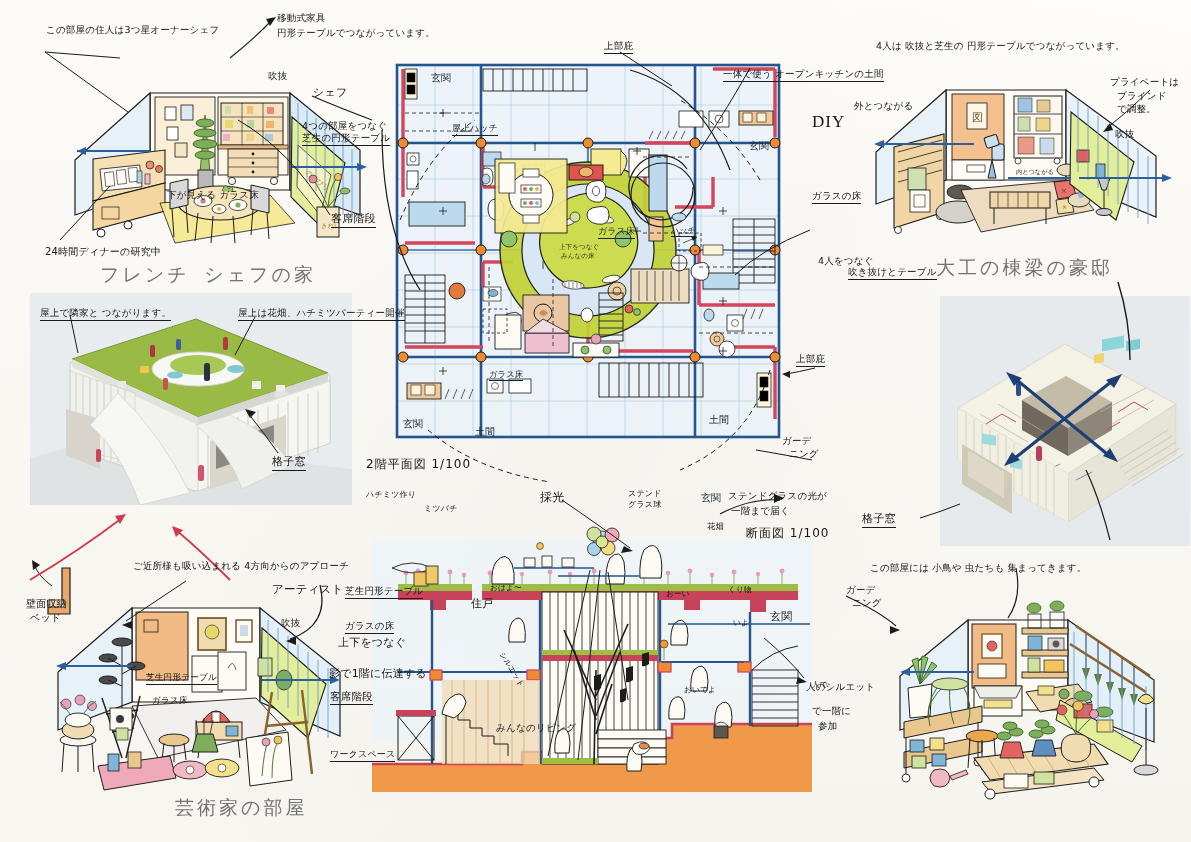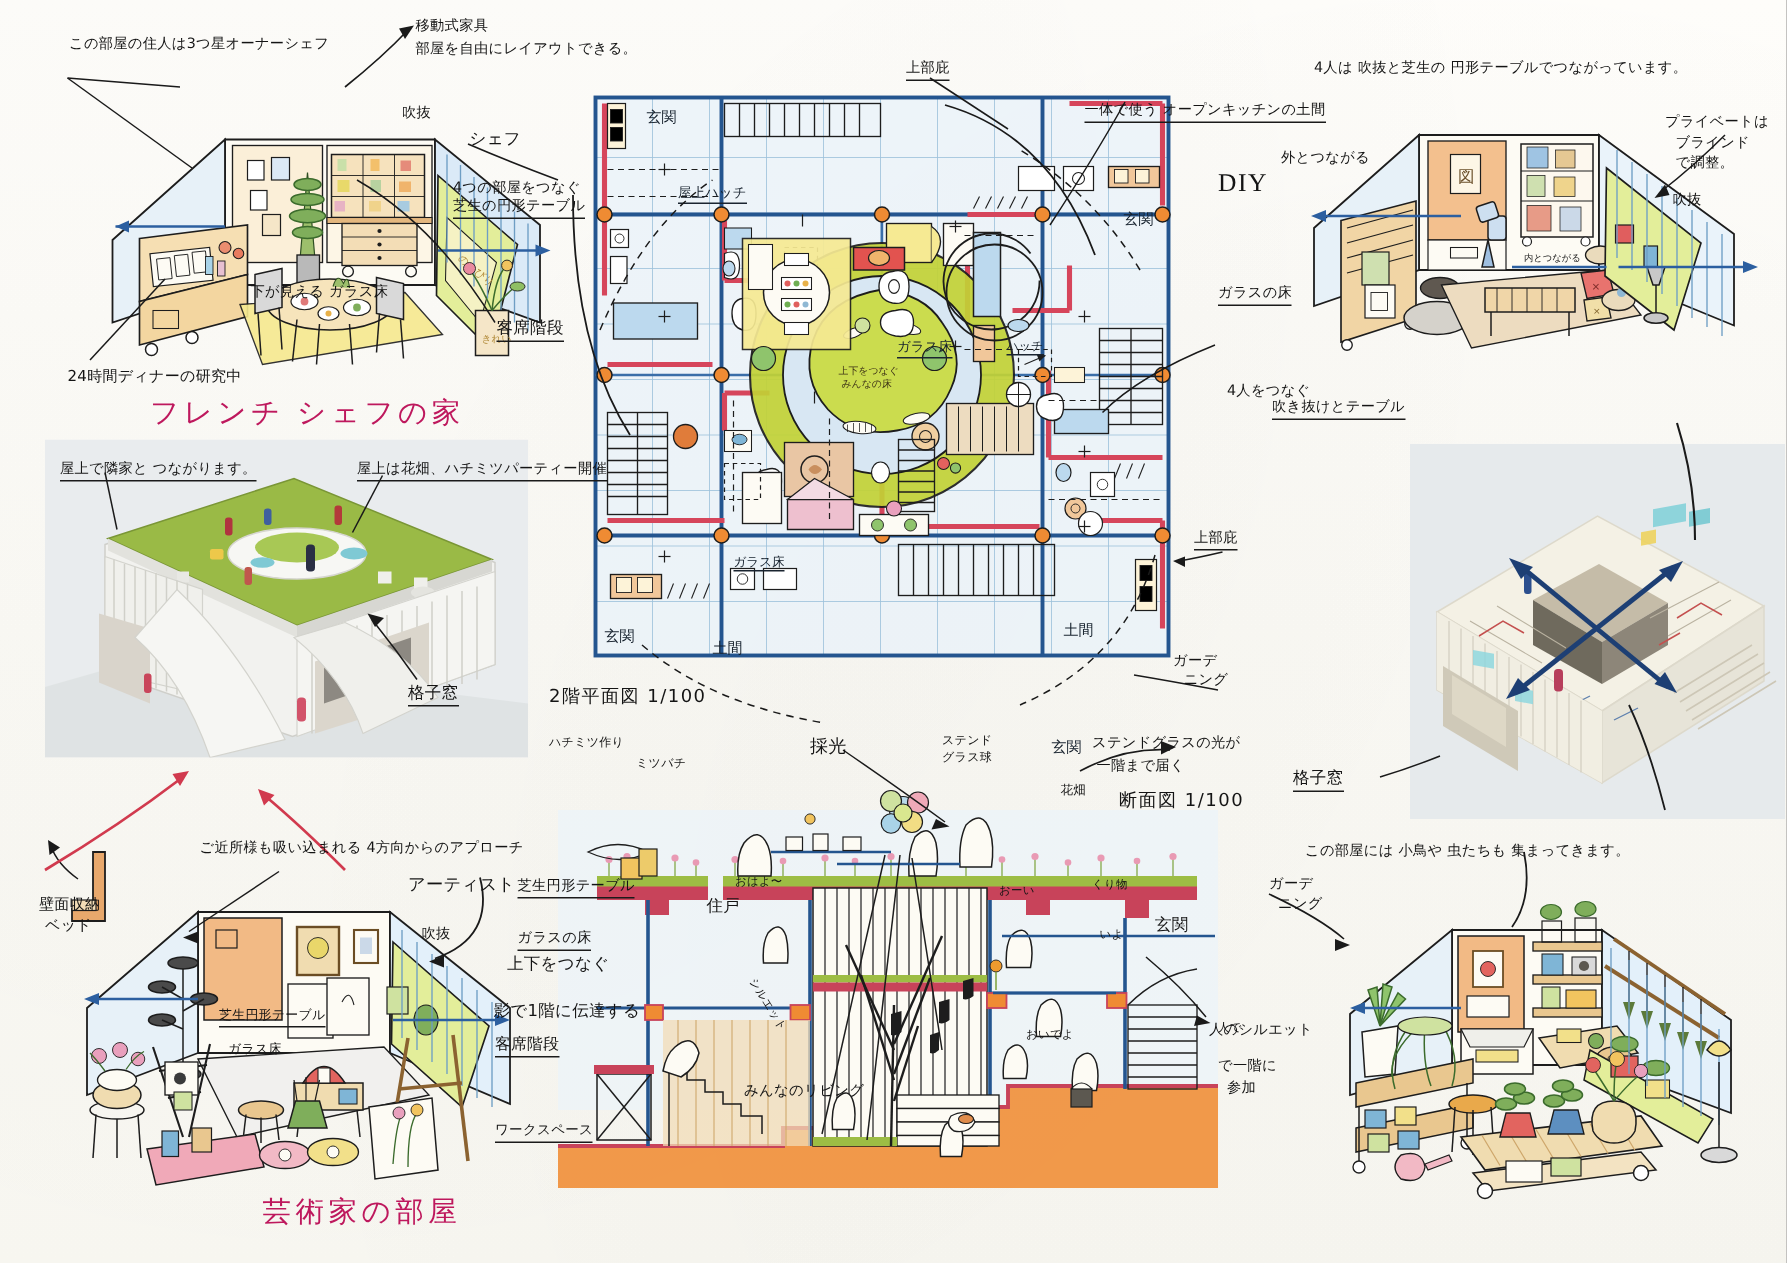--- a/index.html
+++ b/index.html
@@ -28,22 +28,22 @@
     color:#141414;
     font-size:9.5px;
     line-height:1.25;
     letter-spacing:.2px;
     white-space:pre;
     z-index:40;
   }
   .lbl.ul{ border-bottom:1.1px solid #1a1a1a; padding-bottom:1px; }
   .title{
     position:absolute;z-index:42;
-    font-size:19px;letter-spacing:3px;color:#be185d;
-    font-family:Liberation Sans, sans-serif;
+    font-size:19px;letter-spacing:3px;color:#737373;
+    font-family:Liberation Mono, monospace;
     white-space:pre;
   }
   .tiny{font-size:7.6px;}
   .plan-lbl{position:absolute;font-size:9px;color:#15202c;z-index:41;white-space:pre;}
   .plan-lbl.ul{border-bottom:1px solid #1a2430;}
 
   
   .room{position:absolute;z-index:10;}
 
   svg{display:block;overflow:visible;}
@@ -188,21 +188,21 @@
       <polygon points="22,96 31,92 31,100" fill="#2c5fa0"></polygon>
       <g stroke="#2c5fa0" stroke-width="1.8">
           <line x1="237" y1="112" x2="308" y2="112"></line>
         </g>
       <polygon points="312,112 302,108 302,116" fill="#2c5fa0"></polygon>
     </svg>
   </div>
 
   <div class="lbl" style="left:46px;top:24px;">この部屋の住人は3つ星オーナーシェフ</div>
   <div class="lbl" style="left:277px;top:12px;">移動式家具</div>
-  <div class="lbl" style="left:277px;top:27px;">部屋を自由にレイアウトできる。</div>
+  <div class="lbl" style="left:277px;top:27px;">円形テーブルでつながっています。</div>
   <div class="lbl" style="left:268px;top:70px;">吹抜</div>
   <div class="lbl" style="left:313px;top:86px;font-size:11px;">シェフ</div>
   <div class="lbl" style="left:167px;top:189px;">下が見える ガラス床</div>
   <div class="lbl" style="left:302px;top:120px;">4つの部屋をつなぐ</div>
   <div class="lbl ul" style="left:302px;top:132px;">芝生の円形テーブル</div>
   <div class="lbl ul" style="left:331px;top:212px;font-size:11px;">客席階段</div>
   <div class="lbl" style="left:45px;top:246px;font-size:10px;">24時間ディナーの研究中</div>
   <div class="title" style="left:100px;top:262px;">フレンチ シェフの家</div>
 
   <svg class="leader" style="left:0;top:0;width:480px;height:300px;">
@@ -322,20 +322,21 @@
     </svg>
   </div>
 
   <div class="lbl" style="left:876px;top:40px;">4人は 吹抜と芝生の 円形テーブルでつながっています。</div>
   <div class="lbl" style="left:1110px;top:76px;">プライベートは</div>
   <div class="lbl" style="left:1117px;top:90px;">ブラインド</div>
   <div class="lbl" style="left:1117px;top:103px;">で調整。</div>
   <div class="lbl" style="left:1115px;top:128px;">吹抜</div>
   <div class="lbl" style="left:854px;top:100px;">外とつながる</div>
   <div class="lbl" style="left:812px;top:111px;font-size:17px;letter-spacing:1px;font-family:Liberation Serif, serif;">DIY</div>
+  <div class="title" style="left:936px;top:255px;">大工の棟梁の豪邸</div>
 
   <svg class="leader" style="left:830px;top:20px;width:361px;height:300px;">
     <path d="M320 70 Q300 90 277 108" stroke="#1a1a1a" stroke-width="1" fill="none"></path>
     <polygon points="273,112 283,110 280,103" fill="#1a1a1a"></polygon>
     <path d="M288 262 Q300 300 300 340" stroke="#1a1a1a" stroke-width="1.4" fill="none"></path>
   </svg>
 
   <div id="plan">
     <svg width="410" height="420" viewBox="0 0 410 420">
 

